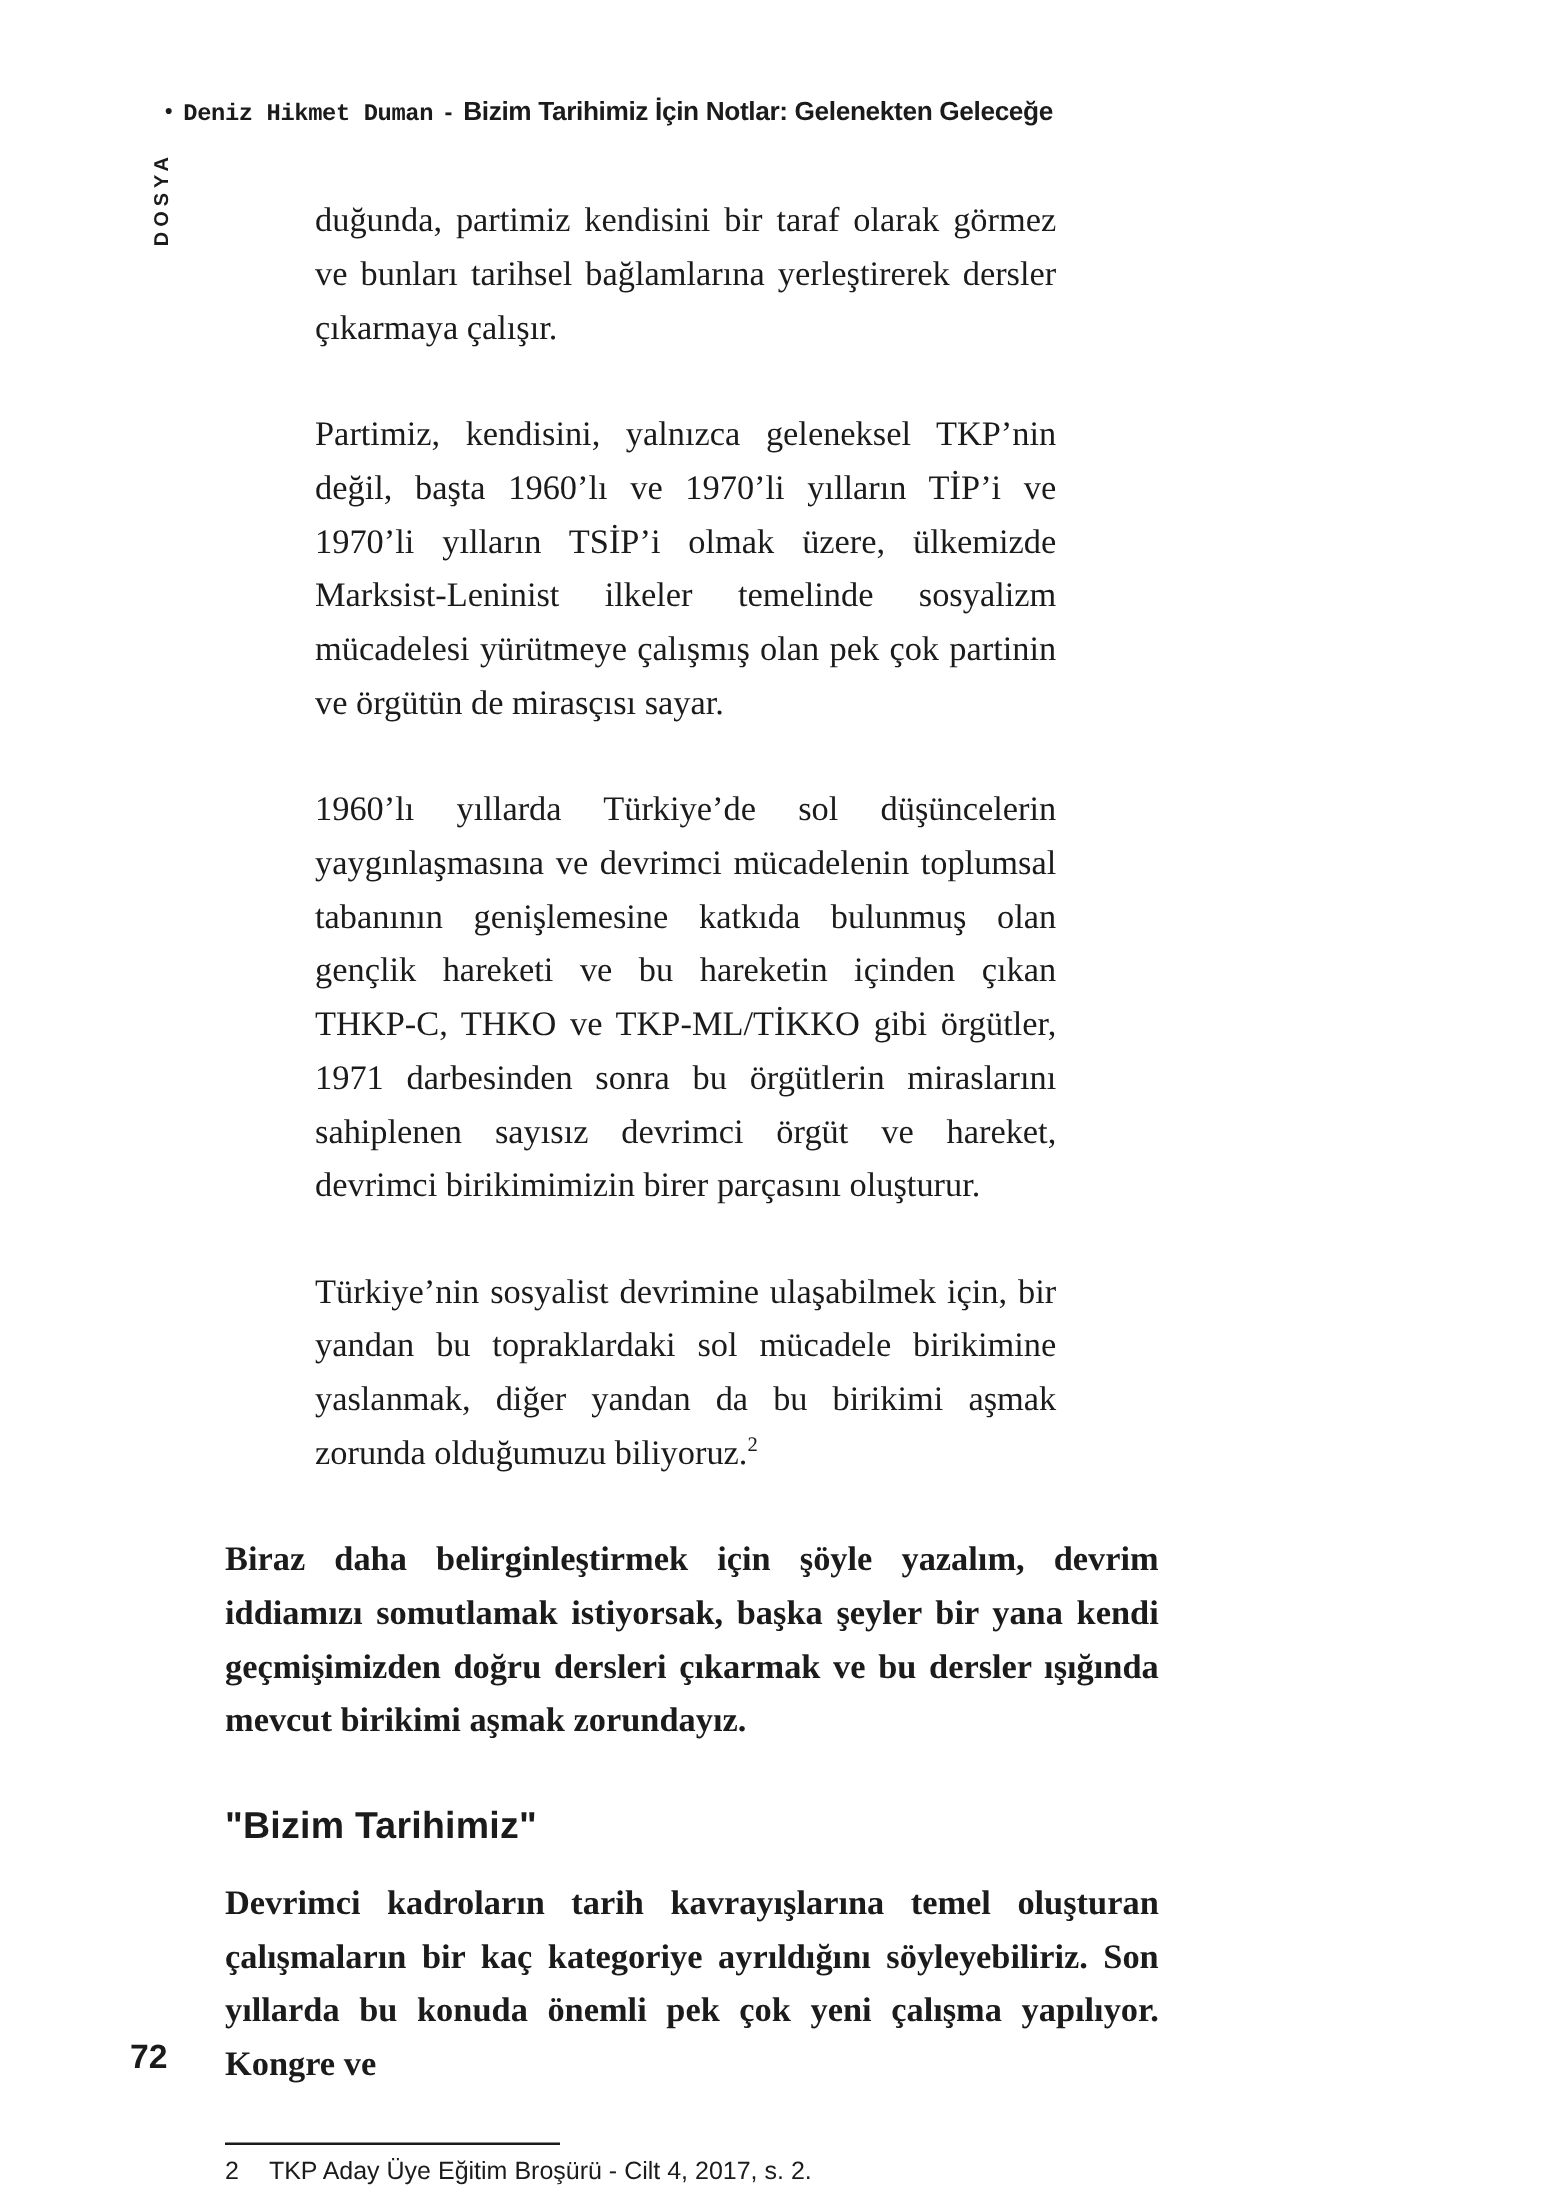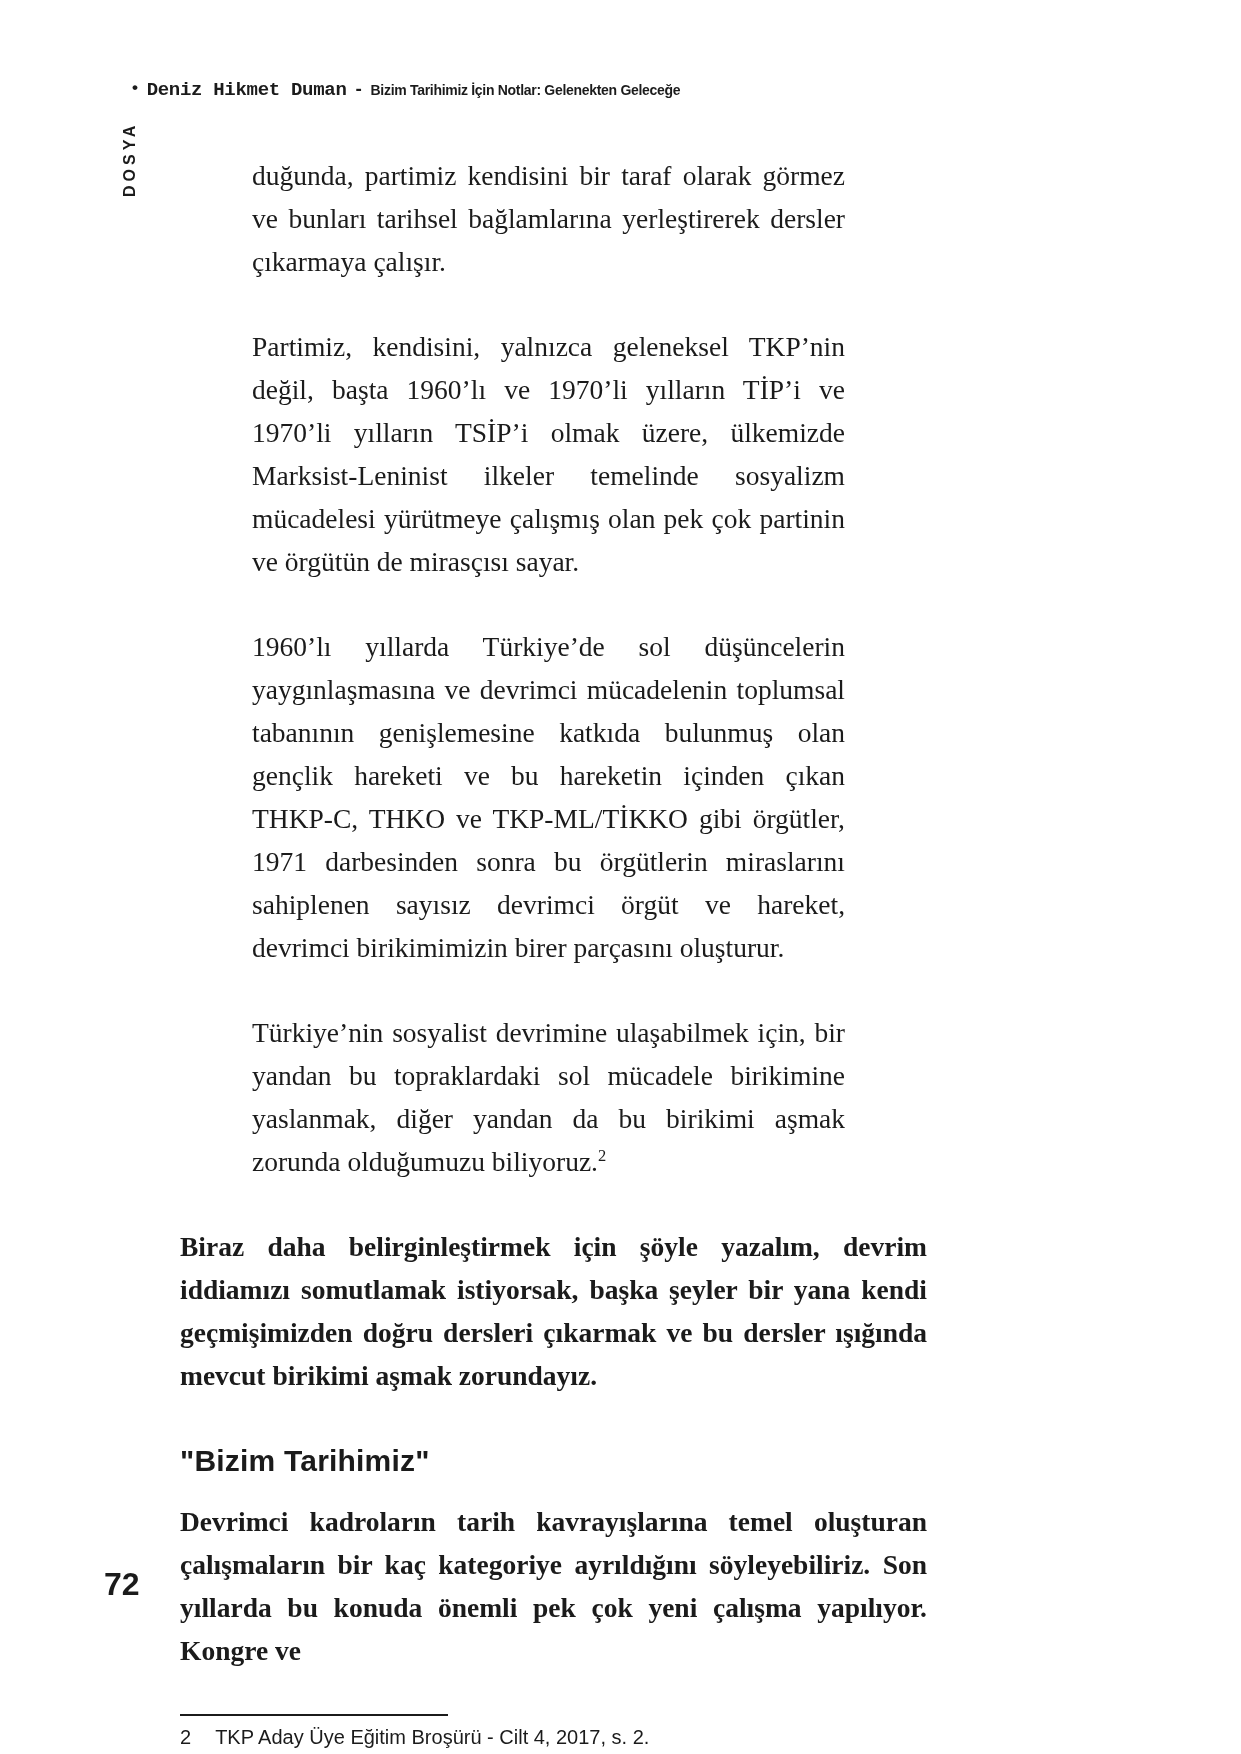--- a/index.html
+++ b/index.html
@@ -19,21 +19,21 @@
     position:absolute; top:78px; left:132px;
     display:flex; align-items:baseline; gap:9px;
     font-family:"Liberation Sans", sans-serif;
     font-weight:bold;
     white-space:nowrap;
     letter-spacing:-0.3px;
   }
   .header .bullet { font-size:17px; transform:translateY(-2px); }
   .header .author { font-size:19px;font-family:Liberation Mono, monospace; }
   .header .dash   { font-size:19px; }
-  .header .title  { font-size:14px; }
+  .header .title  { font-size:21px; }
 
   
   .dosya {
     position:absolute; left:121px; top:197px;
     transform:rotate(-90deg); transform-origin:0 0;
     font-family:"Liberation Sans", sans-serif;
     font-weight:bold; font-size:16px;
     letter-spacing:4px;
     white-space:nowrap;
   }
@@ -67,23 +67,23 @@
     margin:0 0 7px 0;
   }
   .footnote-line {
     font-family:"Liberation Sans", sans-serif;
     font-size:20px; line-height:28px;
     text-align:left;
   }
   .footnote-line .fn-num { margin-right:24px; }
 
   .page-number {
-    position:absolute; left:104px; top:1566px;
+    position:absolute; left:104px; top:1630px;
     font-family:"Liberation Sans", sans-serif;
-    font-weight:bold; font-size:32px;
+    font-weight:bold; font-size:27px;
   }
 </style>
 </head>
 <body>
 
 <div class="page">
 
   <div class="header">
     <span class="bullet">•</span>
     <span class="author">Deniz Hikmet Duman</span>

